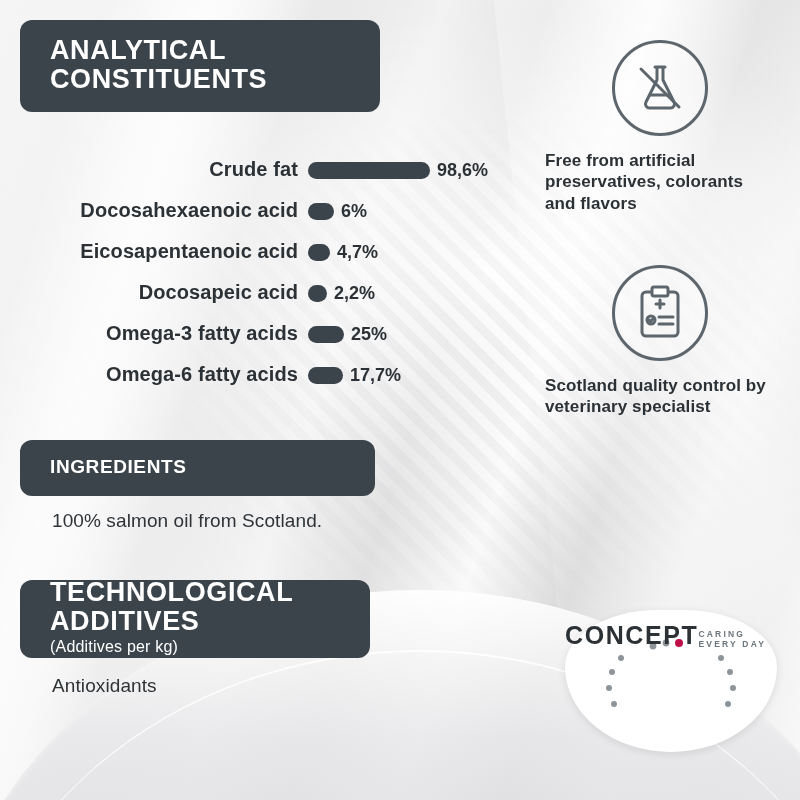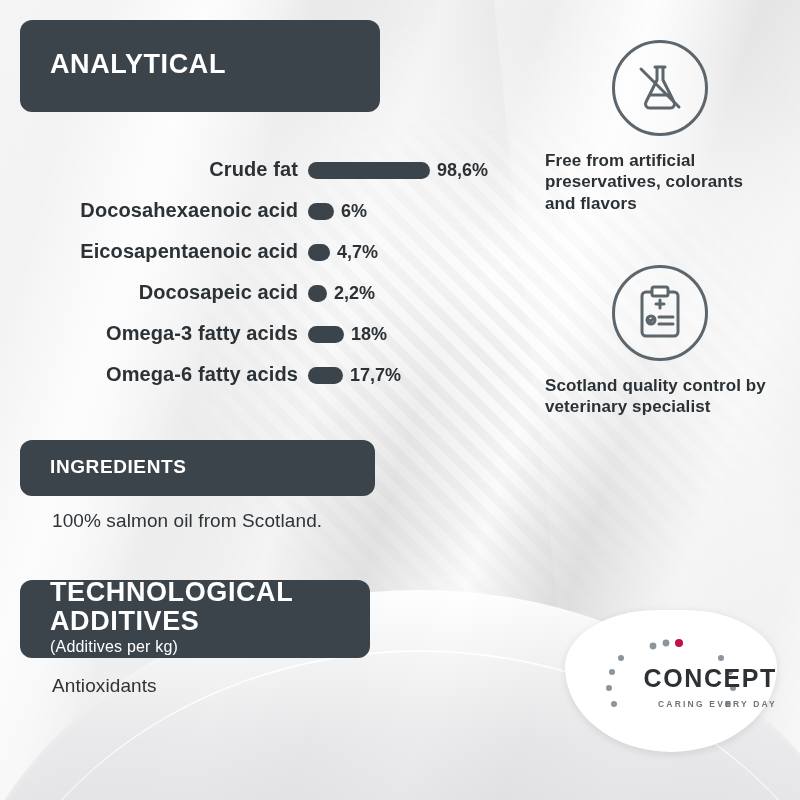--- a/index.html
+++ b/index.html
@@ -182,22 +182,22 @@
     width: 212px; height: 142px;
   }
   #logo-shape {
     position: absolute; inset: 0;
     background: #ffffff;
     border-radius: 44% 44% 50% 50% / 40% 40% 60% 60%;
     box-shadow: 0 2px 8px rgba(0,0,0,0.10);
   }
   #logo-inner {
     position: absolute; inset: 0;
-    display: flex; flex-direction: column;
-    align-items: flex-end; justify-content: center;
+    display: flex; flex-direction: row;
+    align-items: flex-start; justify-content: center;
     padding-top: 12px;
   }
   .logo-line {
     font-size: 25px;
     font-weight: bold;
     color: #2b3135;
     letter-spacing: 1.6px;
     line-height: 1.06;
   }
   #logo-tag {
@@ -215,20 +215,21 @@
 <div id="page">
 
   <div id="texture"></div>
   <div class="sweep" id="sweep1"></div>
   <div class="sweep" id="sweep2"></div>
   <div id="bottom-curve"></div>
   <div id="bottom-curve2"></div>
 
   <div class="bar" id="bar-analytical">
     <div class="line">ANALYTICAL</div>
+    <div class="line">CONSTITUENTS</div>
   </div>
 
   <div id="chart">
     <div class="row">
       <div class="label">Crude fat</div>
       <div class="bar-wrap">
         <div class="bar-fill" style="width:122px"></div>
         <div class="value">98,6%</div>
       </div>
     </div>
@@ -250,21 +251,21 @@
       <div class="label">Docosapeic acid</div>
       <div class="bar-wrap">
         <div class="bar-fill" style="width:19px"></div>
         <div class="value">2,2%</div>
       </div>
     </div>
     <div class="row">
       <div class="label">Omega-3 fatty acids</div>
       <div class="bar-wrap">
         <div class="bar-fill" style="width:36px"></div>
-        <div class="value">18%</div>
+        <div class="value">25%</div>
       </div>
     </div>
     <div class="row">
       <div class="label">Omega-6 fatty acids</div>
       <div class="bar-wrap">
         <div class="bar-fill" style="width:35px"></div>
         <div class="value">17,7%</div>
       </div>
     </div>
   </div>

